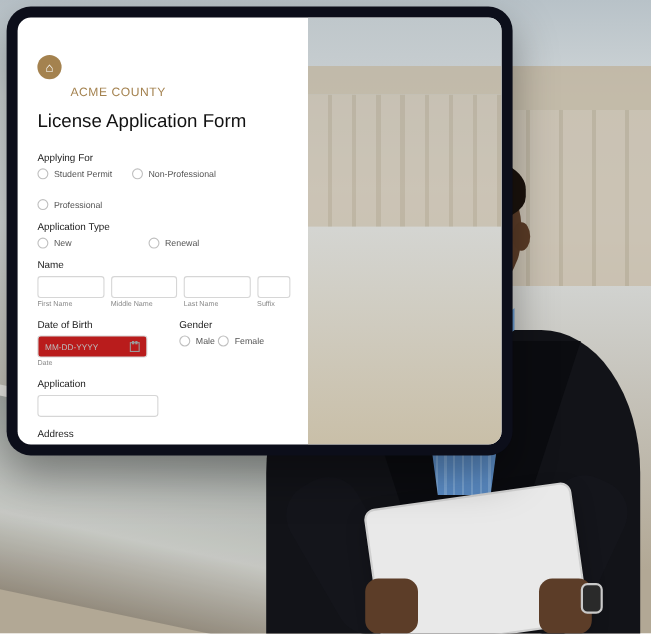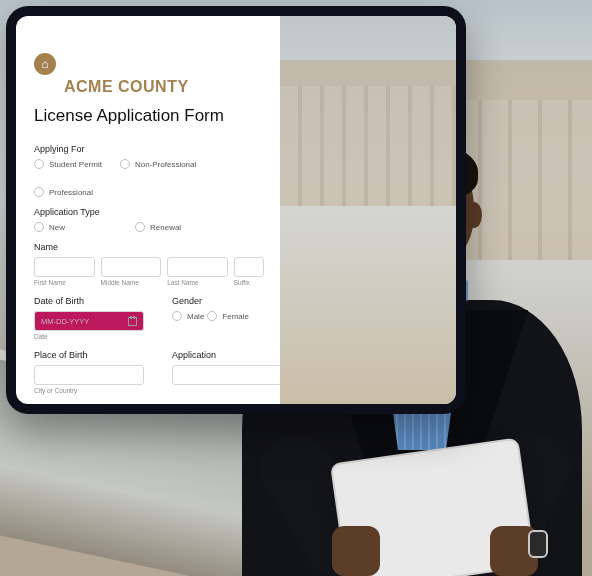--- a/index.html
+++ b/index.html
@@ -171,21 +171,21 @@
     display: flex; align-items: center; gap: 8px;
     margin-bottom: 10px;
   }
   .brand-logo {
     width: 22px; height: 22px; border-radius: 50%;
     background: #a4824f;
     display:flex; align-items:center; justify-content:center;
     color:#fff; font-size:12px; font-weight:700;
   }
   .brand-name {
-    font-size: 16px; font-weight: 700; letter-spacing: 0.5px;
+    font-size: 11px; font-weight: 400; letter-spacing: 0.5px;
     color: #a4824f;
     margin-top: 46px;
   }
   .form-title {
     font-size: 17px; font-weight: 400; color:#111;
     margin-bottom: 18px;
   }
   .section-label {
     font-size: 9px; color:#222; margin: 10px 0 5px 0;
   }
@@ -207,25 +207,25 @@
     border:1px solid #d6d6d6; border-radius:3px;
     background:#fff;
   }
   .sublabel {
     font-size: 6.5px; color:#8a8a8a; margin-top:2px; display:block;
   }
   .two-col { display:flex; gap:28px; }
   .col { flex:1; }
   .date-input {
     position: relative;
-    width: 110px; height:20px;
+    width: 100px; height:20px;
     border:1px solid #d6d6d6; border-radius:3px;
     display:flex; align-items:center; justify-content:space-between;
     padding: 0 6px; color:#bdbdbd; font-size:7.5px;
-    background:#be185d;
+    background:#b91c1c;
   }
   .cal-icon { width:9px; height:9px; border:1px solid #9a9a9a; position:relative; }
   .cal-icon::before { content:""; position:absolute; top:-2px; left:1px; width:2px; height:3px; background:#9a9a9a; }
   .cal-icon::after  { content:""; position:absolute; top:-2px; right:1px; width:2px; height:3px; background:#9a9a9a; }
 </style>
 </head>
 <body>
 
 <div class="scene">
 
@@ -333,25 +333,20 @@
               <label class="radio">
                 <span class="radio-dot"></span>
                 <span>Female</span>
               </label>
             </div>
           </div>
         </div>
 
         <div class="two-col">
           <div class="col">
-            <div class="section-label">Place of Birth</div>
-            <div class="input" style="width:110px"></div>
-            <span class="sublabel">City or Country</span>
-          </div>
-          <div class="col">
             <div class="section-label">Application</div>
             <div class="input" style="width:110px"></div>
           </div>
         </div>
 
         <div class="section-label">Address</div>
         <div class="input"></div>
 
       </div>
       <div class="screen-photo"></div>

